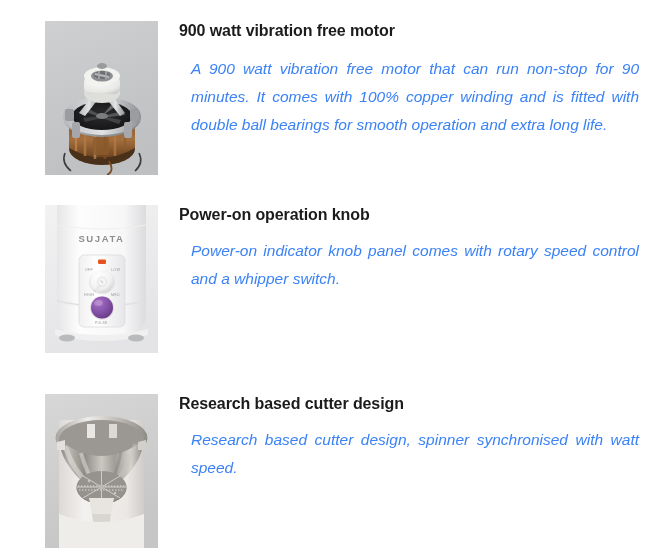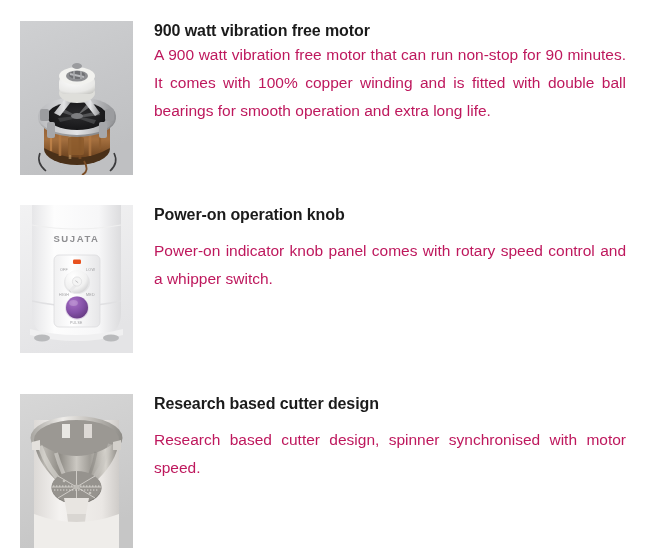--- a/index.html
+++ b/index.html
@@ -19,21 +19,21 @@
     width:652px;
     display:flex;
     align-items:flex-start;
   }
   #feature-0{top:21px;}
   #feature-1{top:205px;}
   #feature-2{top:394px;}
 
   .thumb-wrap{
     width:113px;
-    margin-left:20px;
+    margin-left:45px;
     flex:0 0 113px;
     position:relative;
     overflow:hidden;
   }
   #feature-0 .thumb-wrap{height:154px;}
   #feature-1 .thumb-wrap{height:148px;}
   #feature-2 .thumb-wrap{height:154px;}
 
   .thumb{position:absolute;inset:0;overflow:hidden;}
   .thumb svg{display:block;width:100%;height:100%;}
@@ -44,28 +44,29 @@
     flex:0 0 472px;
   }
   .feat-title{
     font-size:16px;
     font-weight:bold;
     color:#1b1b1b;
     letter-spacing:-0.1px;
     line-height:20px;
     margin:0 0 12px 0;
   }
-  #feature-0 .feat-title{margin-bottom:0;}
+  #feature-0 .feat-title{margin-bottom:14px;}
   .feat-body{
     font-size:15.5px;
     font-weight:400;
-    color:#be185d;
+    color:#3b82f6;
     line-height:28px;
     text-align:justify;
-    margin:0;
+    margin:12px;
+    font-style:italic;
   }
   #feature-1 .feat-body, #feature-2 .feat-body{text-align:justify;}
 </style>
 </head>
 <body>
 
 <div class="page">
 
   <section class="feature" id="feature-0">
     <div class="thumb-wrap">
@@ -308,17 +309,17 @@
           <circle cx="70" cy="99" r="1.3" fill="#c8c5c0"></circle>
 
           <path d="M44 104 L69 104 L66 120 L47 120 Z" fill="#e8e5e1"></path>
           <path d="M47 120 L66 120 L65 128 L48 128 Z" fill="#d9d6d2"></path>
           <path d="M14 120 Q56 136 99 120 L99 154 L14 154 Z" fill="#efedea"></path>
         </svg>
       </div>
     </div>
     <div class="text-col">
       <h3 class="feat-title">Research based cutter design</h3>
-      <p class="feat-body">Research based cutter design, spinner synchronised with motor speed.</p>
+      <p class="feat-body">Research based cutter design, spinner synchronised with watt speed.</p>
     </div>
   </section>
 
 </div>
 
 </body></html>

